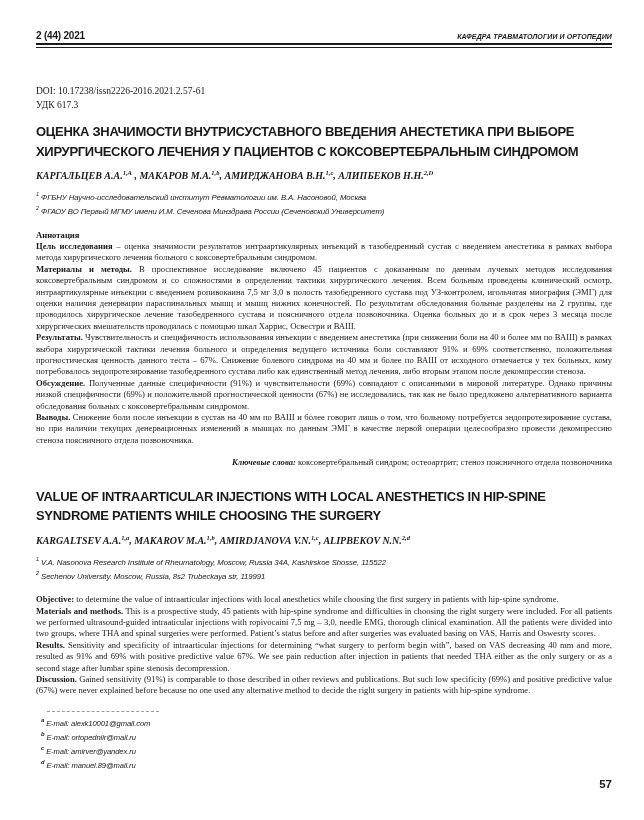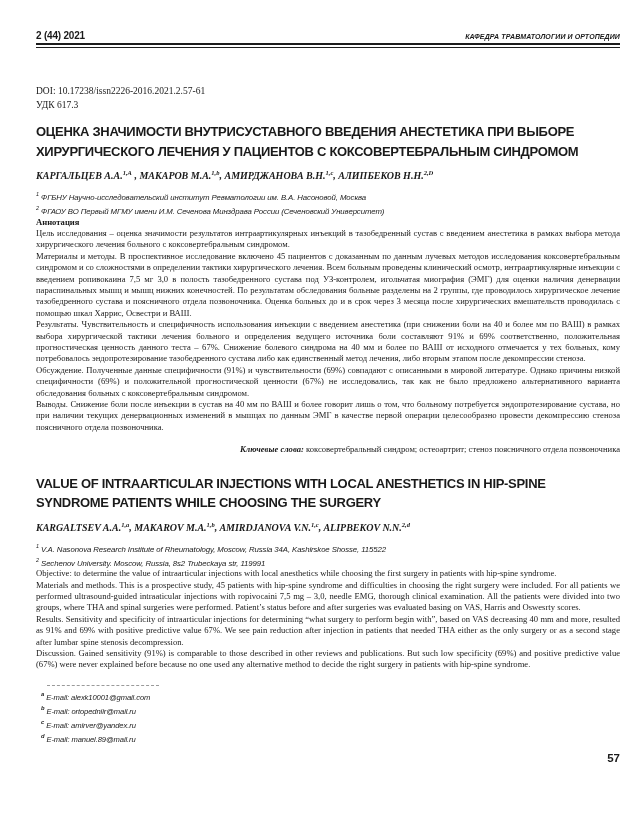--- a/index.html
+++ b/index.html
@@ -1,17 +1,17 @@
 <!DOCTYPE html>
 <html><head>
 <meta charset="utf-8">
 <style>
   html,body{margin:0;padding:0;background:#fff;}
   body{width:644px;height:820px;overflow:hidden;color:#1a1a1a;}
-  .page{box-sizing:border-box;width:644px;height:608px;padding:30px 24px 0 36px;position:relative;
+  .page{box-sizing:border-box;width:644px;height:608px;padding:30px 32px 0 36px;position:relative;
         font-family:"Liberation Serif",serif;}
   
   .hdr{display:flex;justify-content:space-between;align-items:flex-end;}
   .hdr-issue{font-family:"Liberation Sans",sans-serif;font-weight:700;font-size:10px;letter-spacing:-0.2px;}
   .hdr-journal{font-family:"Liberation Sans",sans-serif;font-style:italic;font-weight:700;font-size:7px;
                letter-spacing:0.1px;padding-bottom:1px;}
   .hdr-rule{margin-top:2px;height:2px;border-top:2.5px solid #1c1c1c;border-bottom:1px solid #1c1c1c;}
   
   .meta{margin-top:36px;font-size:9.5px;line-height:14px;}
   .meta-bold{font-weight:400;}
@@ -19,24 +19,24 @@
   .title{margin:10px 0 0 0;font-family:"Liberation Sans",sans-serif;font-weight:700;
          font-size:13px;line-height:19.5px;letter-spacing:-0.3px;}
   
   .authors{margin-top:8px;font-style:italic;font-weight:700;font-size:10px;}
   .authors sup{font-size:6.5px;}
   
   .affils{margin-top:8px;font-family:"Liberation Sans",sans-serif;font-style:italic;
           font-size:7.8px;line-height:11px;letter-spacing:-0.1px;}
   .affils sup{font-size:5.5px;}
   
-  .abstract{font-size:8.6px;line-height:11.4px;text-align:justify;}
+  .abstract{margin-top:13px;font-size:8.6px;line-height:11.4px;text-align:justify;}
   .abs-label{font-weight:700;}
   .abs-p{margin:0;}
-  .abs-p b{font-weight:400;}
+  .abs-p b{font-weight:700;}
   .keywords{margin:11px 0 0 0;text-align:right;}
   .kw-label{font-weight:700;font-style:italic;}
   
   .en-title{margin-top:18px;}
   
   .footnotes{margin-top:14px;margin-left:5px;font-family:"Liberation Sans",sans-serif;
              font-style:italic;font-size:7.6px;line-height:11.5px;letter-spacing:-0.1px;}
   .fn-rule{width:112px;border-top:1px dashed #9a9a9a;margin-bottom:3px;margin-left:6px;}
   .fn sup{font-size:5.8px;font-weight:700;}
   

